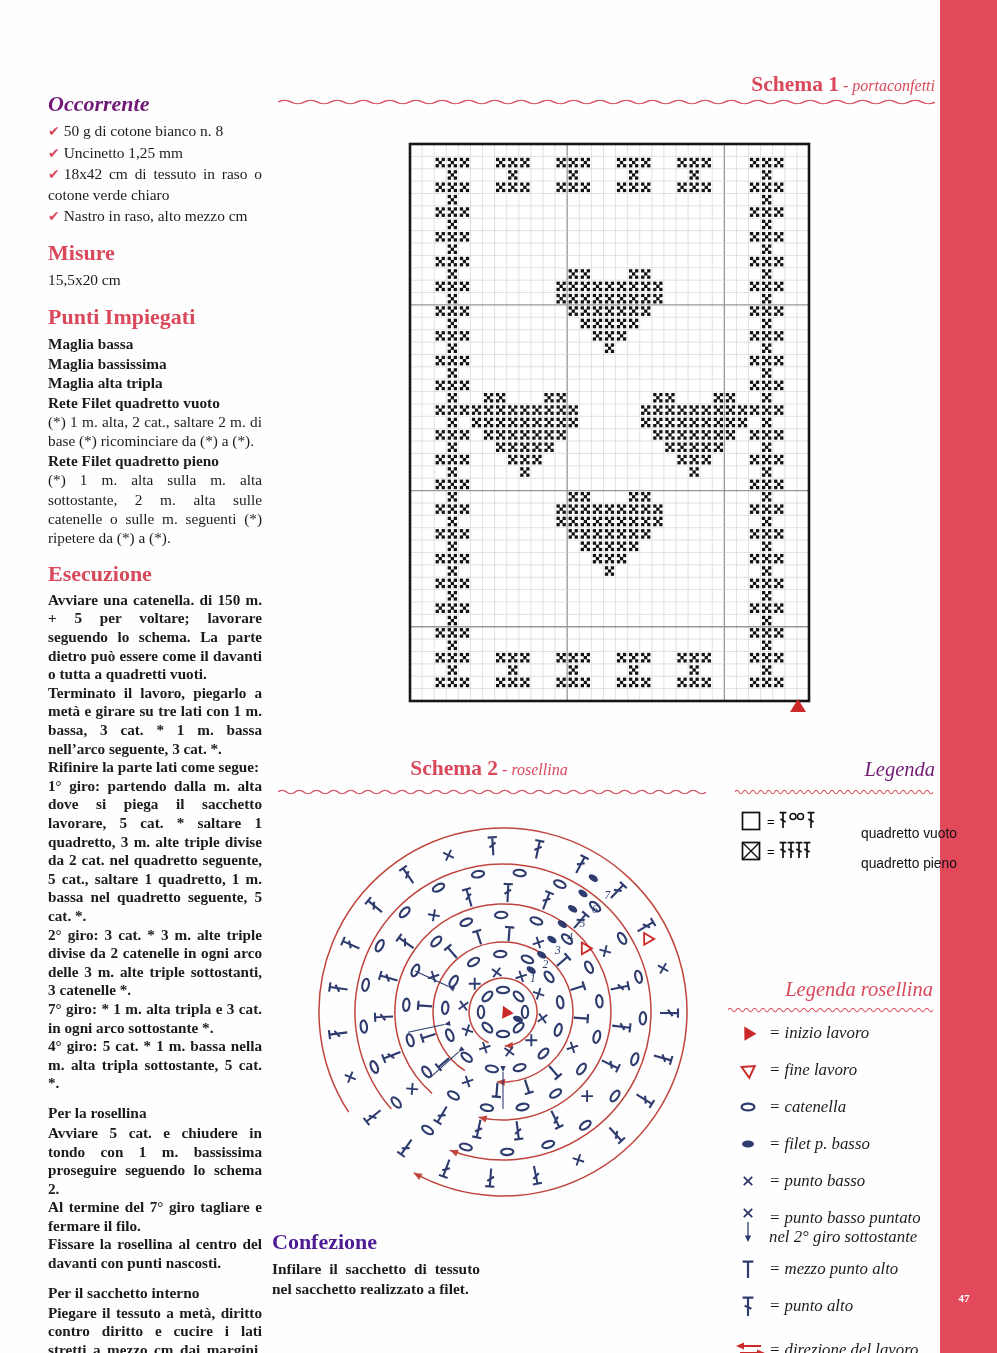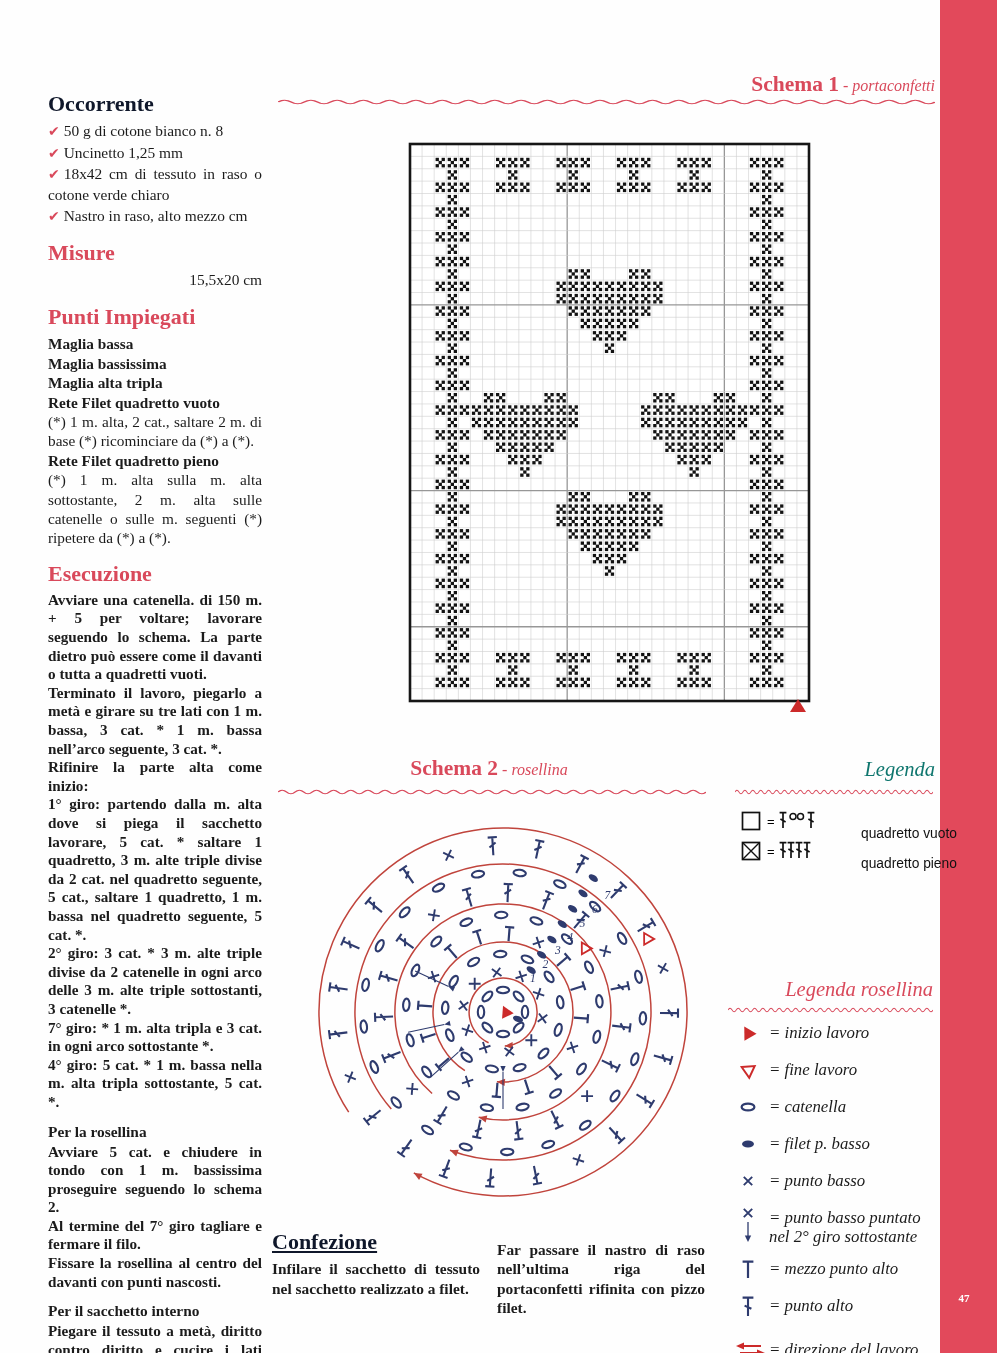--- a/index.html
+++ b/index.html
@@ -6,21 +6,21 @@
   .page{position:relative;width:997px;height:1353px;background:#fefefe;margin:0 auto;
         font-family:"Liberation Serif",serif;color:#1b1b1b;overflow:hidden;}
   .sidebar{position:absolute;left:940px;top:0;width:57px;height:1353px;}
   .pagenum{position:absolute;left:941px;top:1292px;width:46px;text-align:center;
            color:#fff;font-weight:bold;font-size:11px;}
   
   .left-col{position:absolute;left:48px;top:92px;width:214px;}
   .h-red{font-weight:bold;font-size:22px;line-height:1.05;margin:0 0 6px 0;}
   .check-item{font-size:15.4px;line-height:20.4px;text-align:justify;}
   .check{margin-right:4px;font-size:14px;}
-  .plain{font-size:15.4px;line-height:20px;text-align:right;}
+  .plain{font-size:15.4px;line-height:20px;}
   .punti-line{font-size:15.3px;line-height:19.4px;}
   .punti-line.b{font-weight:bold;}
   .punti-line.j{text-align:justify;}
   .body-para{font-size:15.2px;line-height:18.6px;text-align:justify;margin:0;font-weight:bold;}
   .sub-head{font-weight:bold;font-size:15.4px;margin:10px 0 2px 0;font-family:Liberation Serif, serif;}
   .mt14{margin-top:14px;} .mt16{margin-top:15px;} .mt12{margin-top:11px;}
   
   .schema1-head{position:absolute;left:270px;top:72px;width:665px;text-align:right;white-space:nowrap;}
   .schema2-head{position:absolute;left:270px;top:756px;width:438px;text-align:center;white-space:nowrap;}
   .legenda-head{position:absolute;left:730px;top:758px;width:205px;text-align:right;}
@@ -50,21 +50,21 @@
 </style>
 </head>
 <body>
 
 <div class="page">
   <div class="sidebar" style="background: rgb(226, 73, 91);"></div>
   <div class="pagenum">47</div>
 
   <div class="left-col">
     <div>
-      <div class="h-red" style="color: #0f172a;">Occorrente</div>
+      <div class="h-red" style="color: #701a75; font-style: italic;">Occorrente</div>
       <div id="occ-items">
           <div class="check-item"><span class="check" style="color: rgb(217, 73, 91);">✔</span>50 g di cotone bianco n. 8</div>
           <div class="check-item"><span class="check" style="color: rgb(217, 73, 91);">✔</span>Uncinetto 1,25 mm</div>
           <div class="check-item"><span class="check" style="color: rgb(217, 73, 91);">✔</span>18x42 cm di tessuto in raso o cotone verde chiaro</div>
           <div class="check-item"><span class="check" style="color: rgb(217, 73, 91);">✔</span>Nastro in raso, alto mezzo cm</div>
         </div>
     </div>
     <div class="mt14">
       <div class="h-red" style="color: rgb(217, 73, 91);">Misure</div>
       <div class="plain">15,5x20 cm</div>
@@ -79,21 +79,21 @@
           <div class="punti-line j">(*) 1 m. alta, 2 cat., saltare 2 m. di base (*) ricominciare da (*) a (*).</div>
           <div class="punti-line b">Rete Filet quadretto pieno</div>
           <div class="punti-line j">(*) 1 m. alta sulla m. alta sottostante, 2 m. alta sulle catenelle o sulle m. seguenti (*) ripetere da (*) a (*).</div>
         </div>
     </div>
     <div class="mt14">
       <div class="h-red" style="color: rgb(217, 73, 91);">Esecuzione</div>
       <div id="esec-paras">
           <p class="body-para">Avviare una catenella. di 150 m. + 5 per voltare; lavorare seguendo lo schema. La parte dietro può essere come il davanti o tutta a quadretti vuoti.</p>
           <p class="body-para">Terminato il lavoro, piegarlo a metà e girare su tre lati con 1 m. bassa, 3 cat. * 1 m. bassa nell’arco seguente, 3 cat. *.</p>
-          <p class="body-para">Rifinire la parte alta come inizio:</p>
+          <p class="body-para">Rifinire la parte lati come segue:</p>
           <p class="body-para"><b>1° giro:</b> partendo dalla m. alta dove si piega il sacchetto lavorare, 5 cat. * saltare 1 quadretto, 3 m. alte triple divise da 2 cat. nel quadretto seguente, 5 cat., saltare 1 quadretto, 1 m. bassa nel quadretto seguente, 5 cat. *.</p>
           <p class="body-para"><b>2° giro:</b> 3 cat. * 3 m. alte triple divise da 2 catenelle in ogni arco delle 3 m. alte triple sottostanti, 3 catenelle *.</p>
           <p class="body-para"><b>7° giro:</b> * 1 m. alta tripla e 3 cat. in ogni arco sottostante *.</p>
           <p class="body-para"><b>4° giro:</b> 5 cat. * 1 m. bassa nella m. alta tripla sottostante, 5 cat. *.</p>
         </div>
     </div>
     <div class="mt12">
       <div class="sub-head">Per la rosellina</div>
       <div id="ros-paras">
           <p class="body-para">Avviare 5 cat. e chiudere in tondo con 1 m. bassissima proseguire seguendo lo schema 2.</p>
@@ -2115,21 +2115,21 @@
 
   <div class="schema2-head">
     <span class="sc-title acc" style="color: rgb(217, 73, 91);">Schema 2</span>
     <span class="sc-sub acc" style="color: rgb(217, 73, 91);"> - rosellina</span>
   </div>
   <svg class="wavy" style="left:278px;top:788px;width:428px;" viewBox="0 0 200 6" preserveAspectRatio="none">
       <path fill="none" d="M0,3.5 q2,-3 4,0 t4,0 t4,0 t4,0 t4,0 t4,0 t4,0 t4,0 t4,0 t4,0 t4,0 t4,0 t4,0 t4,0 t4,0 t4,0 t4,0 t4,0 t4,0 t4,0 t4,0 t4,0 t4,0 t4,0 t4,0 t4,0 t4,0 t4,0 t4,0 t4,0 t4,0 t4,0 t4,0 t4,0 t4,0 t4,0 t4,0 t4,0 t4,0 t4,0 t4,0 t4,0 t4,0 t4,0 t4,0 t4,0 t4,0 t4,0 t4,0 t4,0" stroke="#d9495b" stroke-width="0.9"></path>
     </svg>
 
   <div class="legenda-head">
-    <span class="it-title acc" style="color: #0f766e;">Legenda</span>
+    <span class="it-title acc" style="color: #701a75;">Legenda</span>
   </div>
   <svg class="wavy" style="left:735px;top:788px;width:198px;" viewBox="0 0 200 6" preserveAspectRatio="none">
       <path fill="none" d="M0,3.5 q2,-3 4,0 t4,0 t4,0 t4,0 t4,0 t4,0 t4,0 t4,0 t4,0 t4,0 t4,0 t4,0 t4,0 t4,0 t4,0 t4,0 t4,0 t4,0 t4,0 t4,0 t4,0 t4,0 t4,0 t4,0 t4,0 t4,0 t4,0 t4,0 t4,0 t4,0 t4,0 t4,0 t4,0 t4,0 t4,0 t4,0 t4,0 t4,0 t4,0 t4,0 t4,0 t4,0 t4,0 t4,0 t4,0 t4,0 t4,0 t4,0 t4,0 t4,0" stroke="#d9495b" stroke-width="0.9"></path>
     </svg>
 
   <div class="leg-items" id="leg-items">
       <div class="leg-row">
         <svg width="112" height="24" viewBox="0 0 112 24">
           <rect x="1.5" y="3.5" width="17" height="17" fill="none" stroke="#111" stroke-width="1.7"></rect>
           <text x="26" y="16.5" font-family="Liberation Sans,sans-serif" font-size="13">=</text>
@@ -2381,19 +2381,16 @@
         <div class="legros-sym"><svg width="32" height="26" viewBox="0 0 32 26">
             <path d="M28,9H7M28,16H7" stroke="#cc2a2a" stroke-width="2.2"></path>
             <path d="M3,9L11,5.4V12.6Z" fill="#cc2a2a"></path>
             <path d="M32,16L24,12.4V19.6Z" fill="#cc2a2a"></path>
           </svg></div>
         <div class="legros-lab">= direzione del lavoro</div>
       </div>
     </div>
 
   <div class="confezione">
-    <div class="h-red" style="color: #0f172a; text-decoration: underline;">Confezione</div>
+    <div class="h-red" style="color: #4c1d95;">Confezione</div>
     <p class="body-para" style="font-size:15.4px;line-height:19.4px;">Infilare il sacchetto di tessuto nel sacchetto realizzato a filet.</p>
-  </div>
-  <div class="confezione2">
-    <p class="body-para" style="font-size:15.4px;line-height:19.4px;">Far passare il nastro di raso nell’ultima riga del portaconfetti rifinita con pizzo filet.</p>
   </div>
 </div>
 
 </body></html>

